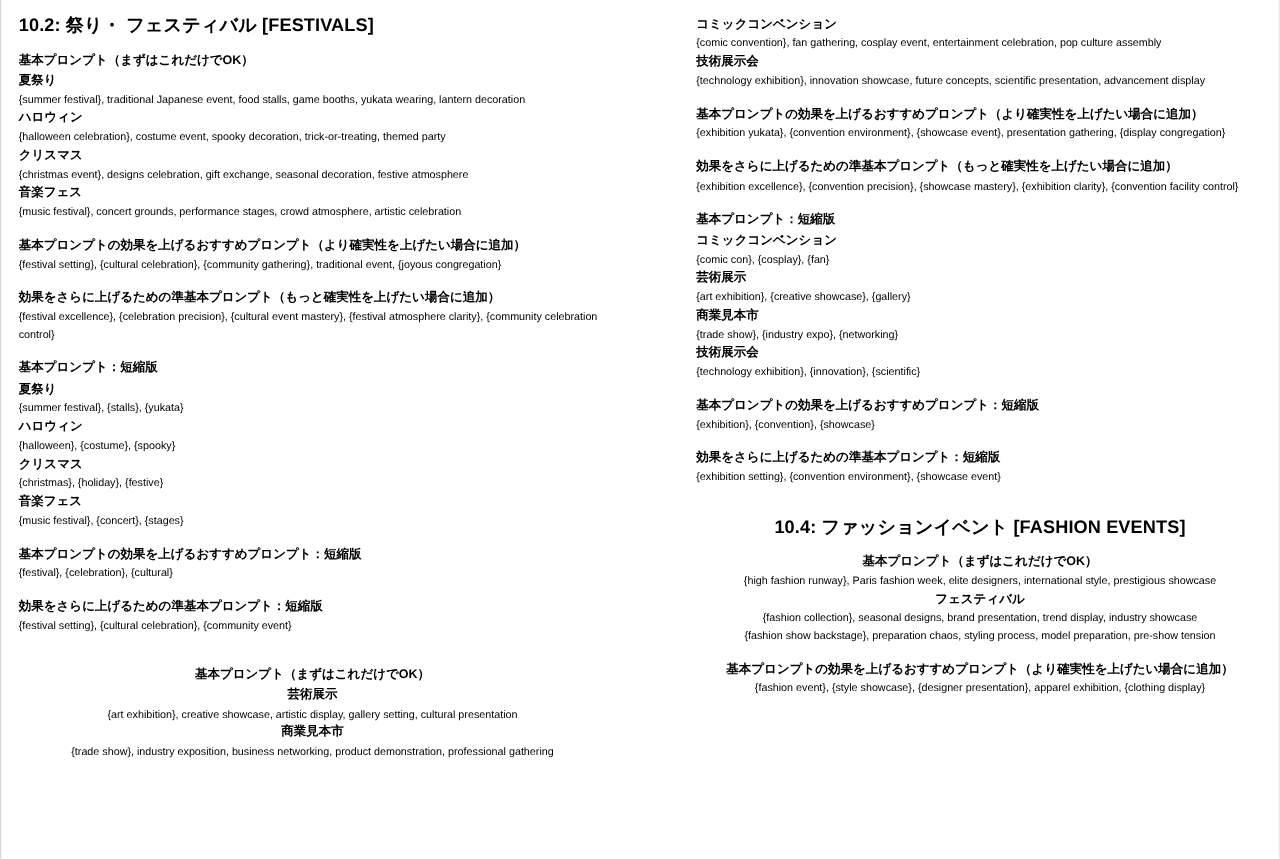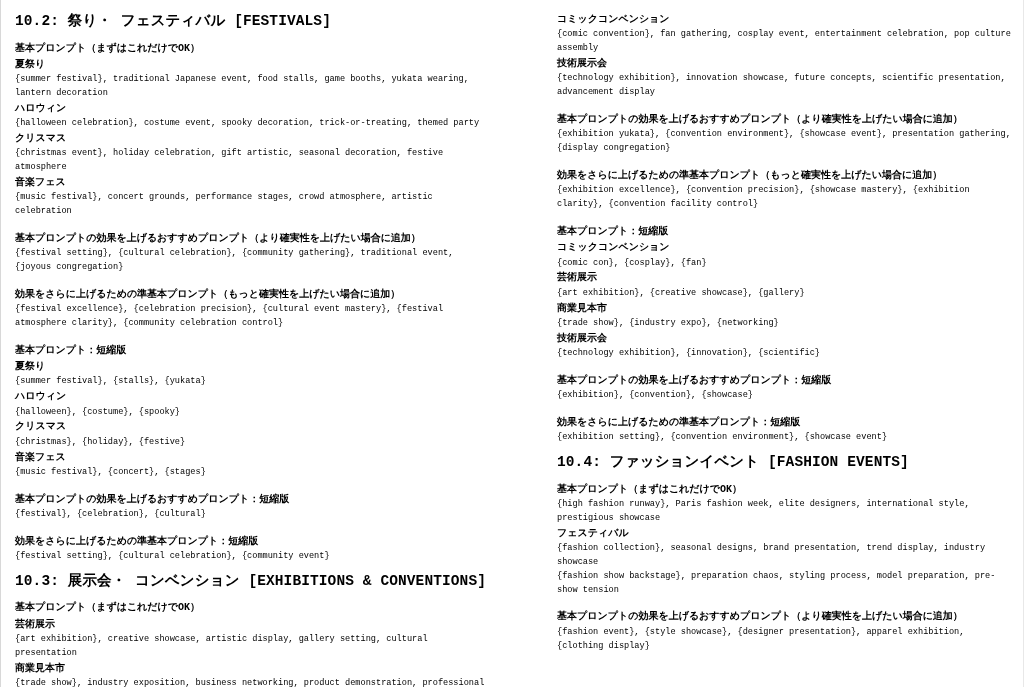--- a/index.html
+++ b/index.html
@@ -25,21 +25,20 @@
     border-right: 1px solid #e8e8e8;
   }
   .page-inner {
     position: absolute;
     left: 0; top: 0;
     width: 1024px;
     height: 687px;
     display: flex;
     padding: 12px 0 0 0;
     box-sizing: border-box;
-    font-family: Liberation Mono, monospace;
   }
   .col {
     box-sizing: border-box;
   }
   .col-left {
     width: 512px;
     padding: 0 28px 0 14px;
   }
   .col-right {
     width: 512px;
@@ -48,21 +47,22 @@
 
   h2.section-title {
     font-size: 14.5px;
     font-weight: 700;
     margin: 0 0 9px 0;
     line-height: 1.35;
     letter-spacing: 0.1px;
     white-space: nowrap;
   }
   .section-block + .section-block {
-    margin-top: 8px;
+    margin-top: 24px;
+    text-align: center;
   }
 
   .group {
     margin: 0 0 12px 0;
   }
   .group:last-child { margin-bottom: 0; }
 
   .lbl {
     font-size: 10px;
     font-weight: 700;
@@ -90,21 +90,21 @@
     <div class="col col-left" id="col-0">
         <div class="section-block">
           <h2 class="section-title">10.2: 祭り・ フェスティバル [FESTIVALS]</h2>
           <div class="group">
             <p class="lbl">基本プロンプト（まずはこれだけでOK）</p>
             <p class="sub">夏祭り</p>
             <p class="val">{summer festival}, traditional Japanese event, food stalls, game booths, yukata wearing, lantern decoration</p>
             <p class="sub">ハロウィン</p>
             <p class="val">{halloween celebration}, costume event, spooky decoration, trick-or-treating, themed party</p>
             <p class="sub">クリスマス</p>
-            <p class="val">{christmas event}, holiday celebration, gift artistic, seasonal decoration, festive atmosphere</p>
+            <p class="val">{christmas event}, designs celebration, gift exchange, seasonal decoration, festive atmosphere</p>
             <p class="sub">音楽フェス</p>
             <p class="val">{music festival}, concert grounds, performance stages, crowd atmosphere, artistic celebration</p>
           </div>
           <div class="group">
             <p class="lbl">基本プロンプトの効果を上げるおすすめプロンプト（より確実性を上げたい場合に追加）</p>
             <p class="val">{festival setting}, {cultural celebration}, {community gathering}, traditional event, {joyous congregation}</p>
           </div>
           <div class="group">
             <p class="lbl">効果をさらに上げるための準基本プロンプト（もっと確実性を上げたい場合に追加）</p>
             <p class="val">{festival excellence}, {celebration precision}, {cultural event mastery}, {festival atmosphere clarity}, {community celebration control}</p>
@@ -123,21 +123,20 @@
           <div class="group">
             <p class="lbl">基本プロンプトの効果を上げるおすすめプロンプト：短縮版</p>
             <p class="val">{festival}, {celebration}, {cultural}</p>
           </div>
           <div class="group">
             <p class="lbl">効果をさらに上げるための準基本プロンプト：短縮版</p>
             <p class="val">{festival setting}, {cultural celebration}, {community event}</p>
           </div>
         </div>
         <div class="section-block">
-          <h2 class="section-title">10.3: 展示会・ コンベンション [EXHIBITIONS &amp; CONVENTIONS]</h2>
           <div class="group">
             <p class="lbl">基本プロンプト（まずはこれだけでOK）</p>
             <p class="sub">芸術展示</p>
             <p class="val">{art exhibition}, creative showcase, artistic display, gallery setting, cultural presentation</p>
             <p class="sub">商業見本市</p>
             <p class="val">{trade show}, industry exposition, business networking, product demonstration, professional gathering</p>
           </div>
         </div>
       </div>
     <div class="col col-right" id="col-1">

